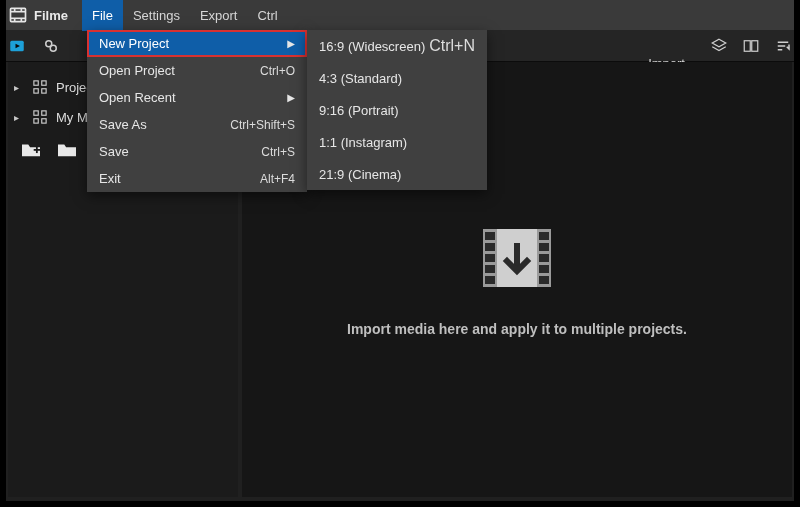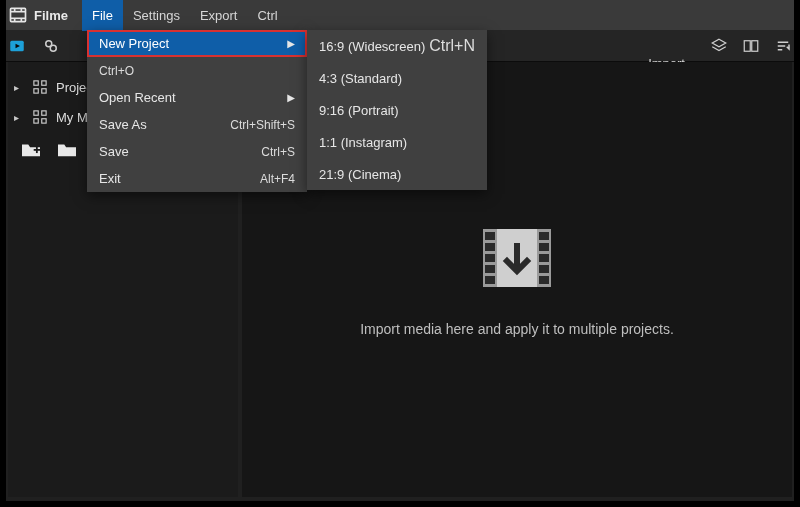--- a/index.html
+++ b/index.html
@@ -36,20 +36,21 @@
   .tree-item { display: flex; align-items: center; gap: 8px; height: 30px; padding-left: 6px; font-size: 13px; color: #dcdcdc; }
   .tree-caret { font-size: 10px; color: #c8c8c8; width: 10px; }
   .tree-icon { width:16px; height:16px; display:inline-flex; align-items:center; justify-content:center;}
   .tree-label { white-space: nowrap; overflow: hidden; }
   .folder-row { display: flex; gap: 14px; padding-left: 12px; margin-top: 8px; }
 
   .main {
     flex: 1; background: #161616; position: relative;
     display: flex; flex-direction: column; align-items: center; justify-content: center;
     margin-left: 4px;
+    font-weight: bold;
   }
   .drop-icon { margin-bottom: 24px; }
   .drop-text { color: #bfbfbf; font-size: 14px; }
 
   
   .menu-panel {
     position: absolute; top: 30px; background: #404040; color: #e6e6e6;
     font-size: 13px; box-shadow: 0 4px 12px rgba(0,0,0,0.5);
   }
   .file-menu { left: 87px; width: 220px; }
@@ -216,20 +217,21 @@
     </div>
   </div>
 
   <div class="menu-panel file-menu">
     <div class="mrow highlight">
       <span class="highlight-border"></span>
       <span class="mlabel">New Project</span>
       <span class="marrow">▶</span>
     </div>
     <div class="mrow">
+      <span class="mlabel">Open Project</span>
       <span class="mshort">Ctrl+O</span>
     </div>
     <div class="mrow">
       <span class="mlabel">Open Recent</span>
       <span class="marrow">▶</span>
     </div>
     <div class="mrow">
       <span class="mlabel">Save As</span>
       <span class="mshort">Ctrl+Shift+S</span>
     </div>

